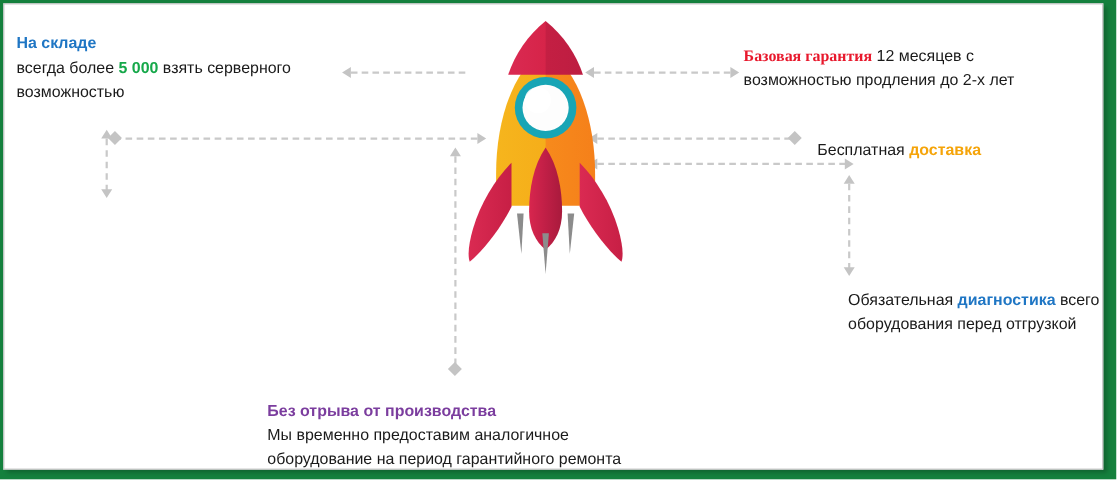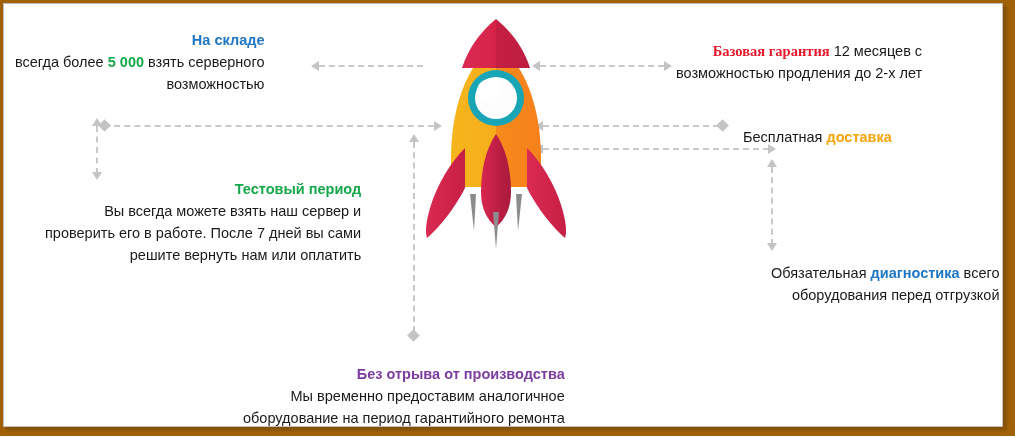--- a/index.html
+++ b/index.html
@@ -9,22 +9,21 @@
   }
   body {
     font-family: "Liberation Sans", "DejaVu Sans", sans-serif;
   }
 
   #canvas {
     position: relative;
     width: 1015px;
     height: 436px;
     overflow: hidden;
-    background: #a16207;
-    text-align: right;
+    background: #15803d;
   }
 
   
   .frame {
     position: absolute;
     left: 3px;
     top: 3px;
     width: 1000px;
     height: 424px;
     border: 1px solid #bfbfbf;
@@ -218,26 +217,20 @@
 
     <div class="txt" id="block-warranty">
       <span><span class="inline-hd c-red">Базовая гарантия</span><span> 12 месяцев с</span></span><br>
       <span>возможностью продления до 2-х лет</span>
     </div>
 
     <div class="txt" id="block-delivery">
       <span>Бесплатная </span><span class="inline-hd c-orange">доставка</span>
     </div>
 
-    <div class="txt" id="block-test">
-      <span class="hd c-green">Тестовый период</span>
-      <span>Вы всегда можете взять наш сервер и</span><br>
-      <span>проверить его в работе. После 7 дней вы сами</span><br>
-      <span>решите вернуть нам или оплатить</span>
-    </div>
 
     <div class="txt" id="block-prod">
       <span class="hd c-purple">Без отрыва от производства</span>
       <span>Мы временно предоставим аналогичное</span><br>
       <span>оборудование на период гарантийного ремонта</span>
     </div>
 
     <div class="txt" id="block-diag">
       <span><span>Обязательная </span><span class="inline-hd c-diag">диагностика</span><span> всего</span></span><br>
       <span>оборудования перед отгрузкой</span>

